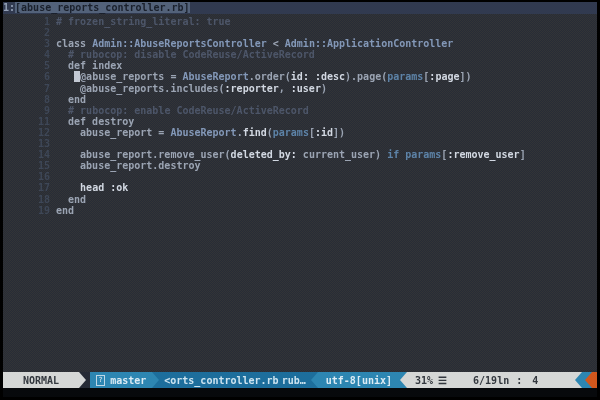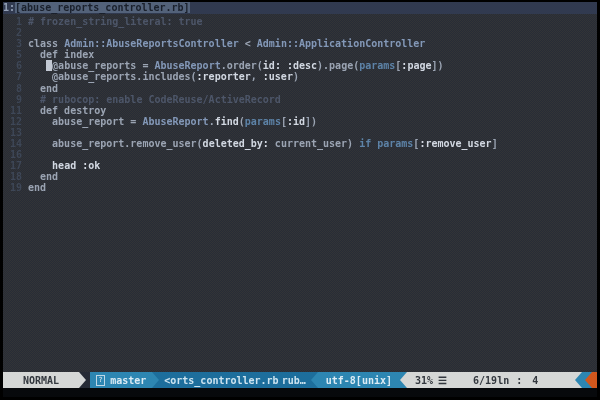--- a/index.html
+++ b/index.html
@@ -9,21 +9,21 @@
             display:flex;flex-direction:column;
             background-color:var(--bg);
             background-image:conic-gradient(rgba(175,135,45,0.09) 25%, transparent 0 50%, rgba(175,135,45,0.09) 0 75%, transparent 0);
             background-size:2px 2px;}
   
   .tabline{height:12px;line-height:12px;flex:0 0 12px;background:var(--bg-tabline);
            font-size:10px;font-weight:bold;white-space:pre;overflow:hidden;}
   .tabnum{color:var(--tabnum-fg);}
   .tab{background:var(--tab-bg);color:var(--tab-fg);}
   
-  .editor{flex:1 1 auto;overflow:hidden;padding-top:2px;font-size:10px;font-weight:bold;}
+  .editor{flex:1 1 auto;overflow:hidden;padding-top:2px;font-size:10px;font-weight:bold;padding-left:28px;}
   .code-line{height:11.1px;line-height:11.1px;white-space:pre;}
   .ln{display:inline-block;width:19px;text-align:right;color:var(--fg-linenr);margin-right:6px;}
   .df{color:var(--fg-default);}
   .cm{color:var(--fg-comment);}
   .ct{color:var(--fg-constant);}
   .sy{color:var(--fg-symbol);}
   .kw{color:var(--fg-keyword);}
   .cur{background:var(--cursor);color:var(--bg);}
   
   .statusline{flex:0 0 16px;height:16px;display:flex;align-items:stretch;background:var(--bar-dark);
@@ -62,29 +62,31 @@
 <div class="screen">
   <div class="terminal">
 
     <div class="tabline"><span class="tabnum">1:</span><span class="tab">[abuse_reports_controller.rb]</span></div>
 
     <div class="editor">
       <div id="code-lines">
           <div class="code-line"><span class="ln">1</span><span class="cm"># frozen_string_literal: true</span></div>
           <div class="code-line"><span class="ln">2</span></div>
           <div class="code-line"><span class="ln">3</span><span class="df">class </span><span class="ct">Admin::AbuseReportsController</span><span class="df"> &lt; </span><span class="ct">Admin::ApplicationController</span></div>
+          <div class="code-line"><span class="ln">4</span><span class="df">  </span><span class="cm"># rubocop: disable CodeReuse/ActiveRecord</span></div>
           <div class="code-line"><span class="ln">5</span><span class="df">  def index</span></div>
           <div class="code-line"><span class="ln">6</span><span class="df">   </span><span class="cur"> </span><span class="df">@abuse_reports = </span><span class="ct">AbuseReport</span><span class="df">.order(</span><span class="sy">id:</span><span class="df"> </span><span class="sy">:desc</span><span class="df">).page(</span><span class="kw">params</span><span class="df">[</span><span class="sy">:page</span><span class="df">])</span></div>
           <div class="code-line"><span class="ln">7</span><span class="df">    @abuse_reports.includes(</span><span class="sy">:reporter</span><span class="df">, </span><span class="sy">:user</span><span class="df">)</span></div>
           <div class="code-line"><span class="ln">8</span><span class="df">  end</span></div>
           <div class="code-line"><span class="ln">9</span><span class="df">  </span><span class="cm"># rubocop: enable CodeReuse/ActiveRecord</span></div>
           <div class="code-line"><span class="ln">11</span><span class="df">  def destroy</span></div>
           <div class="code-line"><span class="ln">12</span><span class="df">    abuse_report = </span><span class="ct">AbuseReport</span><span class="df">.</span><span class="sy">find</span><span class="df">(</span><span class="kw">params</span><span class="df">[</span><span class="sy">:id</span><span class="df">])</span></div>
           <div class="code-line"><span class="ln">13</span></div>
           <div class="code-line"><span class="ln">14</span><span class="df">    abuse_report.remove_user(</span><span class="sy">deleted_by:</span><span class="df"> current_user) </span><span class="kw">if</span><span class="df"> </span><span class="kw">params</span><span class="df">[</span><span class="sy">:remove_user</span><span class="df">]</span></div>
+          <div class="code-line"><span class="ln">15</span><span class="df">    abuse_report.destroy</span></div>
           <div class="code-line"><span class="ln">16</span></div>
           <div class="code-line"><span class="ln">17</span><span class="df">    </span><span class="sy">head</span><span class="df"> </span><span class="sy">:ok</span></div>
           <div class="code-line"><span class="ln">18</span><span class="df">  end</span></div>
           <div class="code-line"><span class="ln">19</span><span class="df">end</span></div>
         </div>
     </div>
 
     <div class="statusline">
       <div class="seg seg-mode"><span>NORMAL</span></div>
       <div class="tri tri-r t-light-on-dark"></div>

